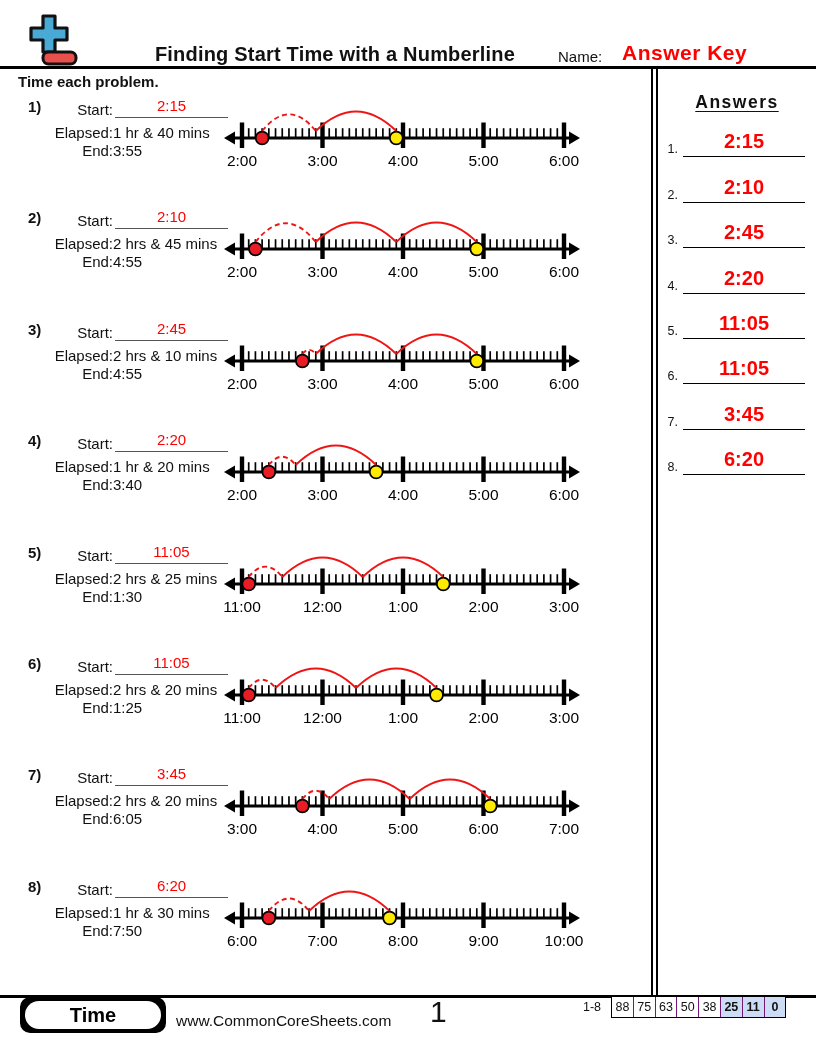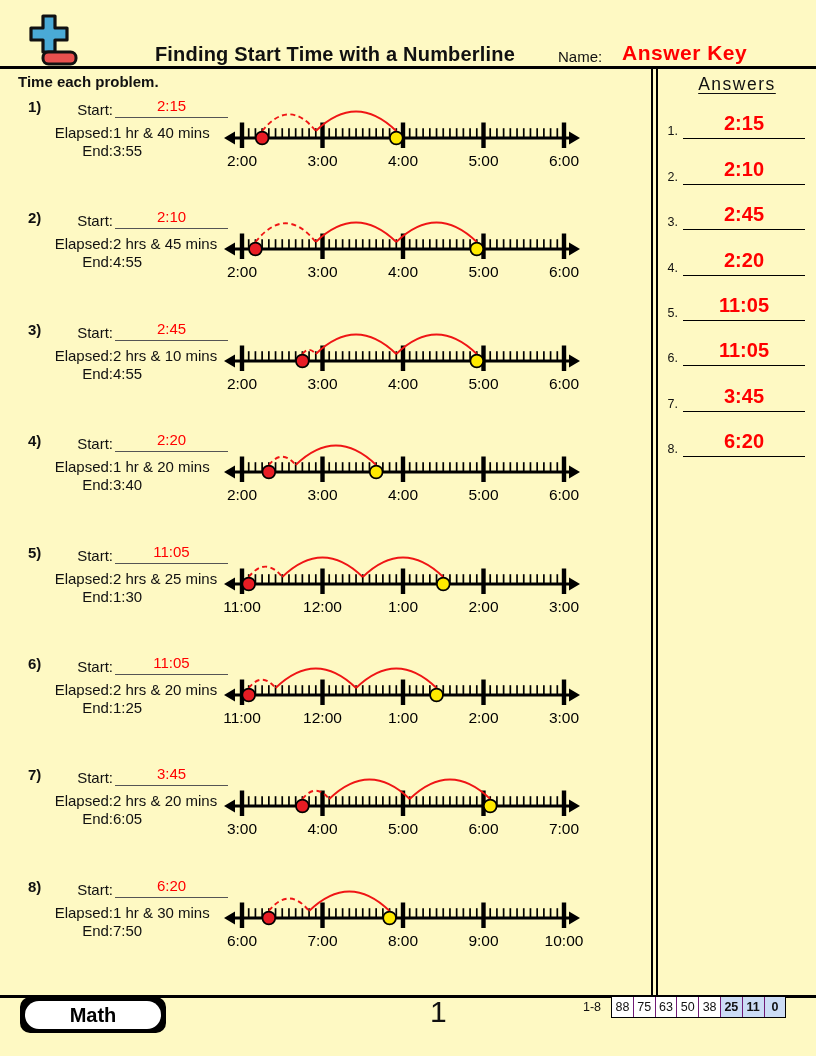--- a/index.html
+++ b/index.html
@@ -1,18 +1,18 @@
 <!DOCTYPE html>
 <html><head>
 <meta charset="utf-8">
 <style>
   html,body { margin:0; padding:0; background:#e9e9e9; }
   .page {
     position:relative; width:816px; height:1056px; margin:0 auto;
-    background:#fef9c3; overflow:hidden;
+    background:#ffffff; overflow:hidden;
     font-family:"Liberation Sans", sans-serif; color:#111;
   }
   
   .logo { position:absolute; top:12px; left:22px; }
   .page-title {
     position:absolute; top:43px; left:335px; transform:translateX(-50%);
     font-size:20px; font-weight:700; white-space:nowrap; letter-spacing:.2px;
   }
   .name-label { position:absolute; top:48px; left:558px; font-size:15px; }
   .answer-key { position:absolute; top:41px; left:622px; font-size:21px; font-weight:700; color:#ff0000; letter-spacing:.5px; }
@@ -39,22 +39,22 @@
     border-bottom:1.6px solid #555; padding-bottom:3px;
   }
   .trow2 { margin-top:6px; }
   .trow3 { margin-top:1px; }
   .nl-wrap { position:absolute; left:222px; top:4px; width:366px; height:78px; }
   .nl-wrap svg { overflow:visible; display:block; }
 
   
   .answers { position:absolute; top:68px; left:660px; width:154px; }
   .answers-title {
-    margin:6px 0 0 0; height:26px; text-align:center;
-    font-size:17.5px; font-weight:400; letter-spacing:1.5px;
+    margin:24px 0 0 0; height:26px; text-align:center;
+    font-size:17.5px; font-weight:700; letter-spacing:1.5px;
     text-decoration:underline; text-underline-offset:3px;
   }
   .answer-item { height:45.4px; display:flex; align-items:flex-end; }
   .a-num { flex:none; width:18px; text-align:right; font-size:12.5px; margin-bottom:7px; }
   .a-value {
     flex:none; width:122px; margin-left:5px; margin-bottom:6px;
     border-bottom:1.7px solid #000; text-align:center;
     color:#ff0000; font-weight:700; font-size:20px; padding-bottom:3px;
   }
 
@@ -806,22 +806,23 @@
 
   <div class="answer-item">
     <span class="a-num">8.</span>
     <span class="a-value">6:20</span>
   </div>
 </div>
   </aside>
 
   <div class="footer-rule"></div>
   <div class="math-badge">
-    <div class="math-badge-inner">Math</div>
-  </div>
+    <div class="math-badge-inner">Time</div>
+  </div>
+  <div class="site-url">www.CommonCoreSheets.com</div>
   <div class="page-number">1</div>
   <div class="range-label">1-8</div>
   <div class="score-grid" id="score-grid">
       <div class="score-cell">88</div>
       <div class="score-cell">75</div>
       <div class="score-cell">63</div>
       <div class="score-cell">50</div>
       <div class="score-cell">38</div>
       <div class="score-cell shaded">25</div>
       <div class="score-cell shaded">11</div>

